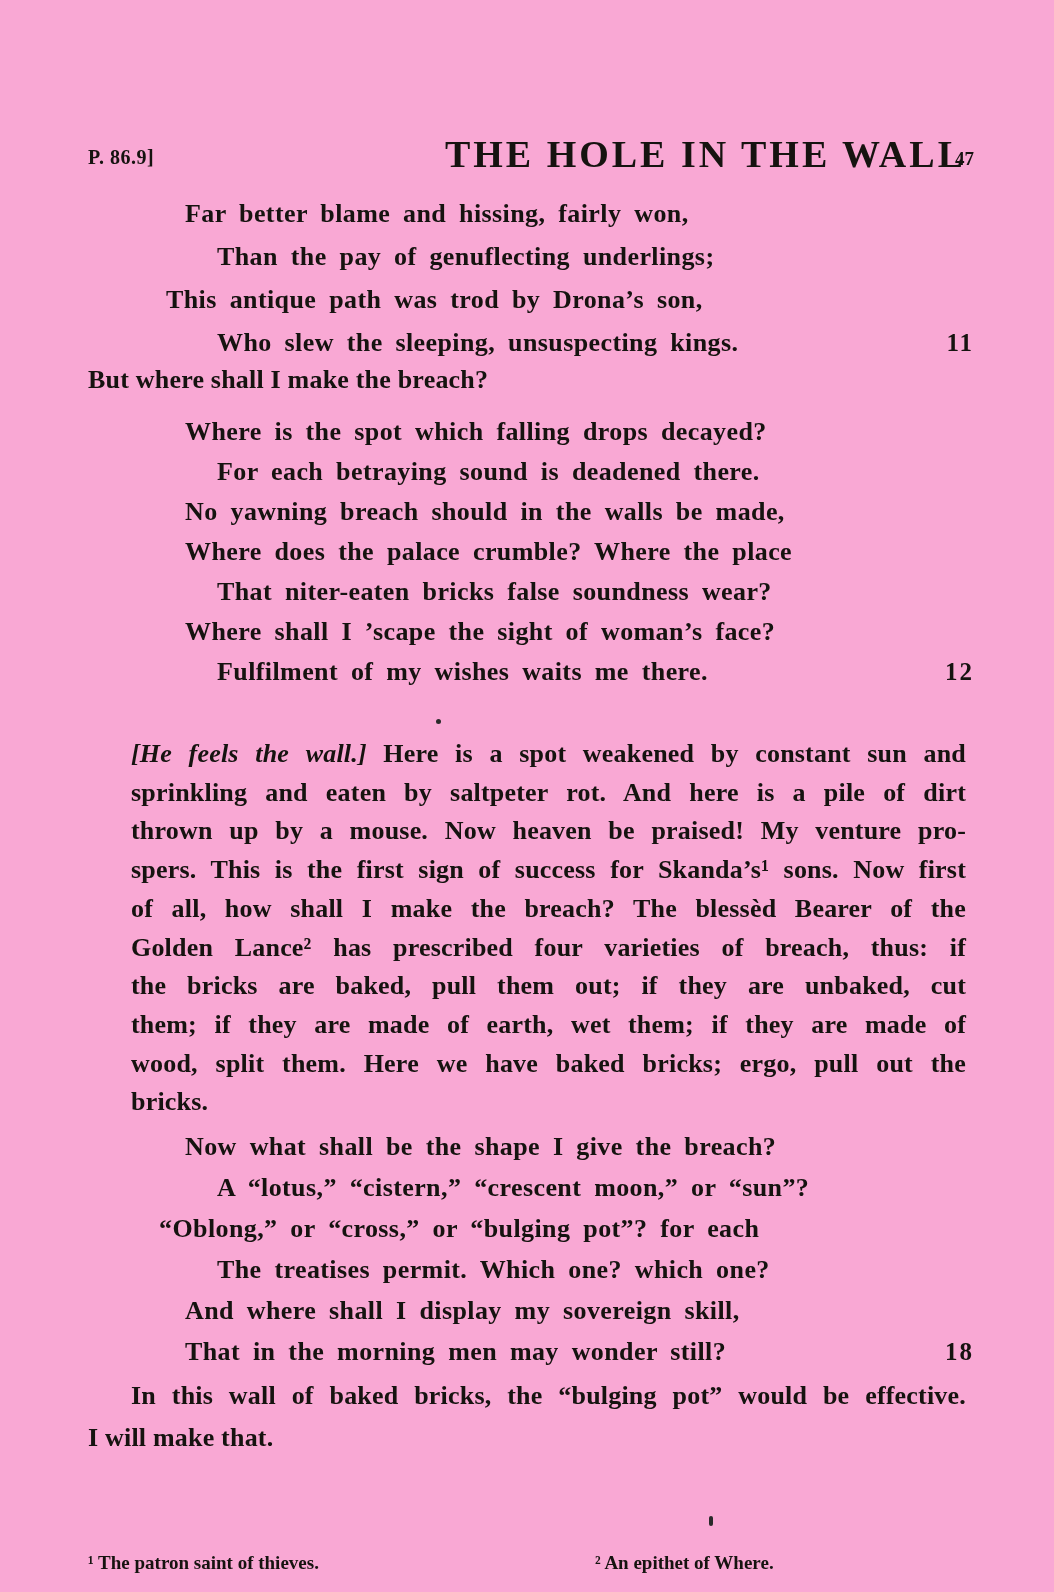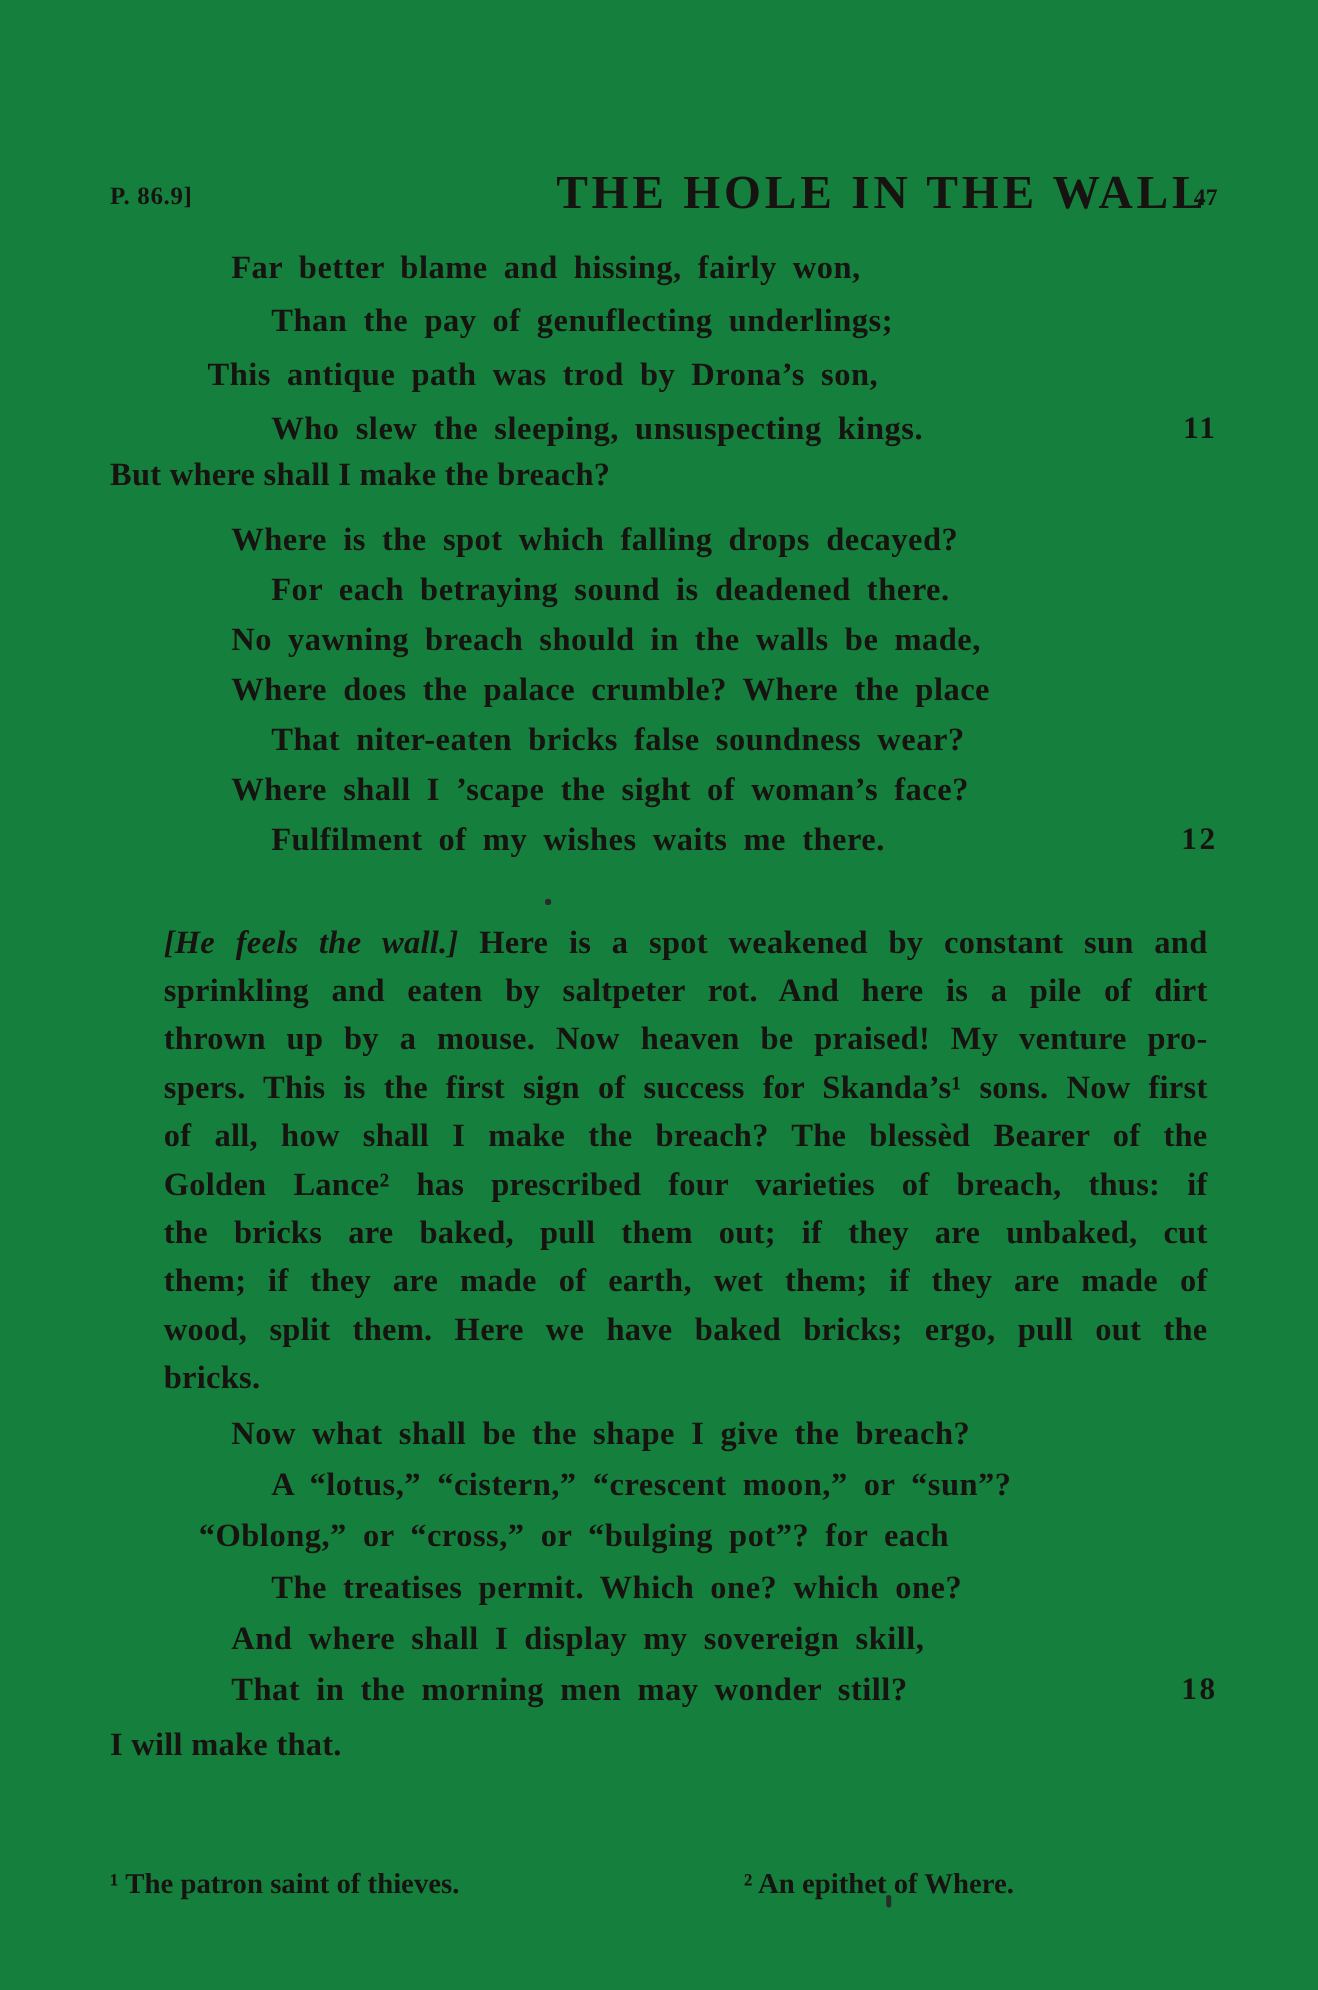--- a/index.html
+++ b/index.html
@@ -1,19 +1,19 @@
 <!DOCTYPE html>
 <html><head>
 <meta charset="utf-8">
 <style>
   html,body { margin:0; padding:0; background:#e8e8e8; }
   .page {
     position:relative;
     width:1054px; height:1592px;
-    background:#15803d;
+    background:#f9a8d4;
     color:#161310;
     font-family:"Liberation Serif","DejaVu Serif",serif;
     font-weight:700;
     overflow:hidden;
     margin:0 auto;
   }
   .blk { position:absolute; left:88px; width:878px; }
 
   
   .hdr { top:132px; height:40px; }
@@ -36,21 +36,21 @@
   .vnum { position:absolute; right:-8px; top:0; font-size:25px; letter-spacing:2px; }
 
   
   .prose { font-size:26px; letter-spacing:0.2px; }
   .para  { line-height:38.7px; }
   .jline { text-align:justify; text-align-last:justify;margin-left:43px; }
   .jlast { text-align-last:left; }
   .stage { font-style:italic; }
 
   
-  .fnotes { top:1494px; height:34px; font-size:23px; }
+  .fnotes { top:1552px; height:34px; font-size:19px; }
   .fn1 { position:absolute; left:0; top:0; }
   .fn2 { position:absolute; left:507px; top:0; }
 
   
   .speck { position:absolute; background:#2a2a2a; border-radius:50%; }
   .s1 { left:436px; top:719px; width:5px; height:5px; }
   .s2 { left:709px; top:1516px; width:4px; height:10px; border-radius:2px; }
 </style>
 </head>
 <body>
@@ -100,20 +100,21 @@
   <section class="blk verse lh41" style="top:1126px">
     <div class="vline ind-a"><span>Now what shall be the shape I give the breach?</span></div>
     <div class="vline ind-b"><span>A “lotus,” “cistern,” “crescent moon,” or “sun”?</span></div>
     <div class="vline ind-c"><span>“Oblong,” or “cross,” or “bulging pot”? for each</span></div>
     <div class="vline ind-b"><span>The treatises permit. Which one? which one?</span></div>
     <div class="vline ind-a"><span>And where shall I display my sovereign skill,</span></div>
     <div class="vline ind-a"><span>That in the morning men may wonder still?</span><span class="vnum">18</span></div>
   </section>
 
   <section class="blk prose lh42" style="top:1375px">
+    <div class="jline">In this wall of baked bricks, the “bulging pot” would be effective.</div>
     <div>I will make that.</div>
   </section>
 
   <footer class="blk fnotes">
     <span class="fn1">¹ The patron saint of thieves.</span>
     <span class="fn2">² An epithet of Where.</span>
   </footer>
 
   <div class="speck s1"></div>
   <div class="speck s2"></div>

